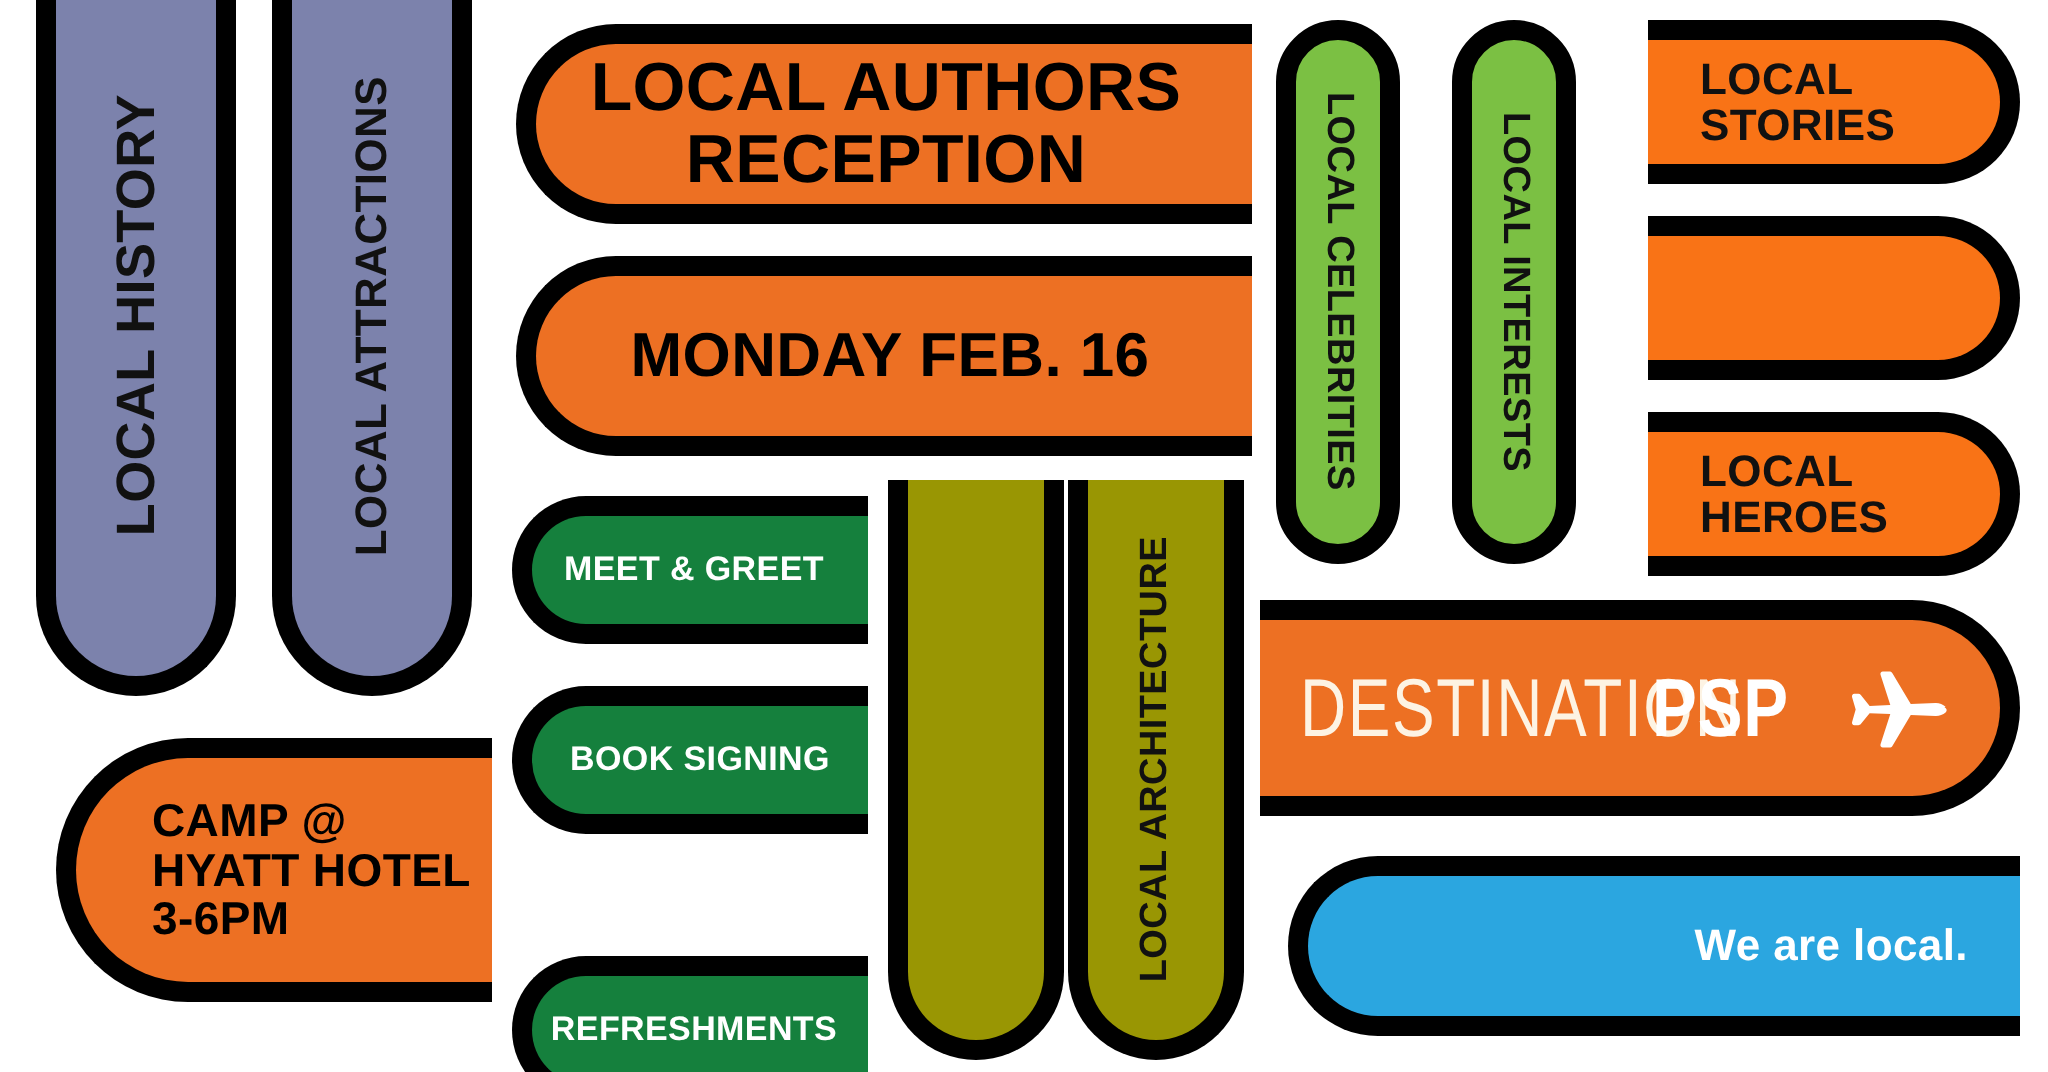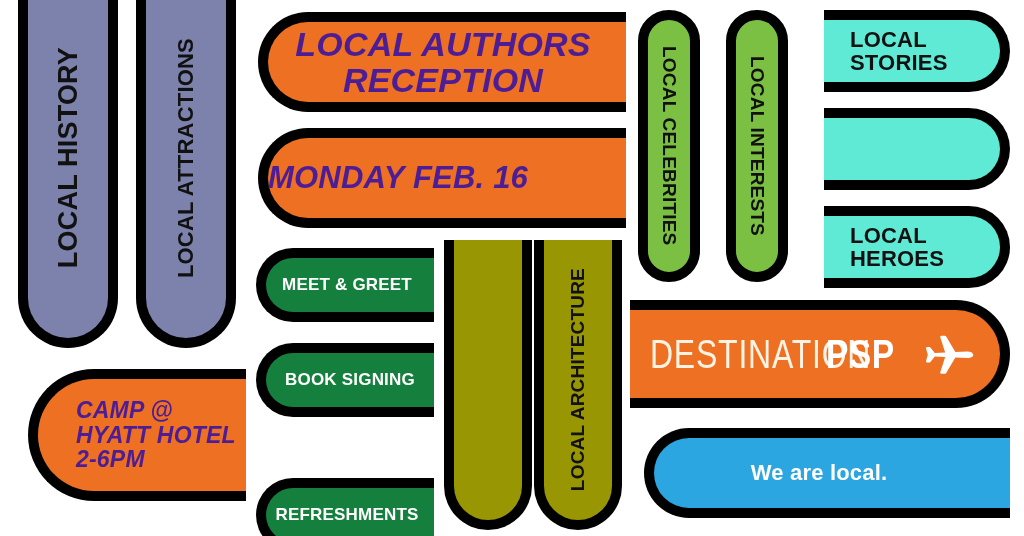--- a/index.html
+++ b/index.html
@@ -45,27 +45,27 @@
     transform: rotate(180deg);
   }
   .vert-down {
     writing-mode: vertical-rl;
   }
 
   
   .c-purple { background: #7c82ac; }
   .c-orange { background: #ed7023; }
   .c-green  { background: #7bc043; }
-  .c-teal   { background: #5eead4; }
+  .c-teal   { background: #f97316; }
   .c-blue   { background: #15803d; }
   .c-ltblue { background: #2ba6e0; }
   .c-olive  { background: #999603; }
 
   .t-dark  { color: #111111; }
-  .t-cream { color: #4c1d95; font-style: italic; }
+  .t-cream { color: #000000; }
   .t-white { color: #ffffff; }
 
   
   .fs-vert-lg { font-size: 27px; font-weight: 700; }
   .fs-vert-md { font-size: 22px; font-weight: 700; }
   .fs-vert-sm { font-size: 19px; font-weight: 700; }
   .fs-hero    { font-size: 34px; font-weight: 700; }
   .fs-date    { font-size: 31px; font-weight: 700; }
   .fs-tag     { font-size: 17px; font-weight: 700; }
   .fs-teal    { font-size: 22px; font-weight: 700; }
@@ -115,29 +115,29 @@
     <span class="txt vert-up fs-vert-lg t-dark">LOCAL HISTORY</span>
   </div>
 
   <div class="pill c-purple round-bottom" style="left:136px; top:-22px; width:100px; height:370px; justify-content:center;">
     <span class="txt vert-up fs-vert-md t-dark">LOCAL ATTRACTIONS</span>
   </div>
 
   <div class="pill c-orange round-tl-bl" style="left:28px; top:369px; width:218px; height:132px; padding-left:38px;">
     <span class="txt fs-camp t-cream">CAMP @
 HYATT HOTEL
-2-6PM</span>
+3-6PM</span>
   </div>
 
   <div class="pill c-orange round-tl-bl" style="left:258px; top:12px; width:368px; height:100px; justify-content:center; padding-right:8px;">
     <span class="txt fs-hero t-cream" style="text-align:center;">LOCAL AUTHORS
 RECEPTION</span>
   </div>
 
-  <div class="pill c-orange round-tl-bl" style="left:258px; top:128px; width:368px; height:100px; padding-right:4px;">
+  <div class="pill c-orange round-tl-bl" style="left:258px; top:128px; width:368px; height:100px; justify-content:center; padding-right:4px;">
     <span class="txt fs-date t-cream" style="text-align:center;">MONDAY FEB. 16</span>
   </div>
 
   <div class="pill c-blue round-tl-bl" style="left:256px; top:248px; width:178px; height:74px; justify-content:center; padding-right:6px;">
     <span class="txt fs-tag t-white">MEET &amp; GREET</span>
   </div>
 
   <div class="pill c-blue round-tl-bl" style="left:256px; top:343px; width:178px; height:74px; justify-content:center; padding-right:0;">
     <span class="txt fs-tag t-white">BOOK SIGNING</span>
   </div>
@@ -181,19 +181,19 @@
       <span class="logo-dest">DESTINATION</span>
       <span class="logo-psp">PSP</span>
       <svg class="plane-icon" viewBox="0 0 64 46" aria-hidden="true">
         <g fill="#ffffff">
           <path d="M61.5 22.6c1.2.5 1.6 1.9.6 2.7-1.4 1.1-3.4 2-5.3 1.9l-12.9-.5-9.6 16.1c-.3.6-.9.9-1.6.9h-3.4c-.9 0-1.5-.9-1.2-1.7l5.1-15.8-10.8-.5-4.6 5.7c-.3.4-.8.6-1.3.6h-2.1c-.8 0-1.4-.8-1.2-1.6l1.9-6.6-1.9-6.6c-.2-.8.4-1.6 1.2-1.6h2.1c.5 0 1 .2 1.3.6l4.6 5.7 10.8-.5-5.1-15.8c-.3-.8.3-1.7 1.2-1.7h3.4c.7 0 1.3.3 1.6.9l9.6 16.1 12.9-.5c1.9-.1 3.9.8 5.3 1.9z"></path>
         </g>
       </svg>
     </div>
   </div>
 
-  <div class="pill c-ltblue round-tl-bl" style="left:644px; top:428px; width:366px; height:90px; justify-content:center; padding-right:26px;">
+  <div class="pill c-ltblue round-tl-bl" style="left:644px; top:428px; width:366px; height:90px; justify-content:flex-end; padding-right:26px;">
     <span class="txt fs-web t-white" style="text-align:right;">
       <span>We are local.</span><br>
     </span>
   </div>
 
 </div>
 
 </body></html>

